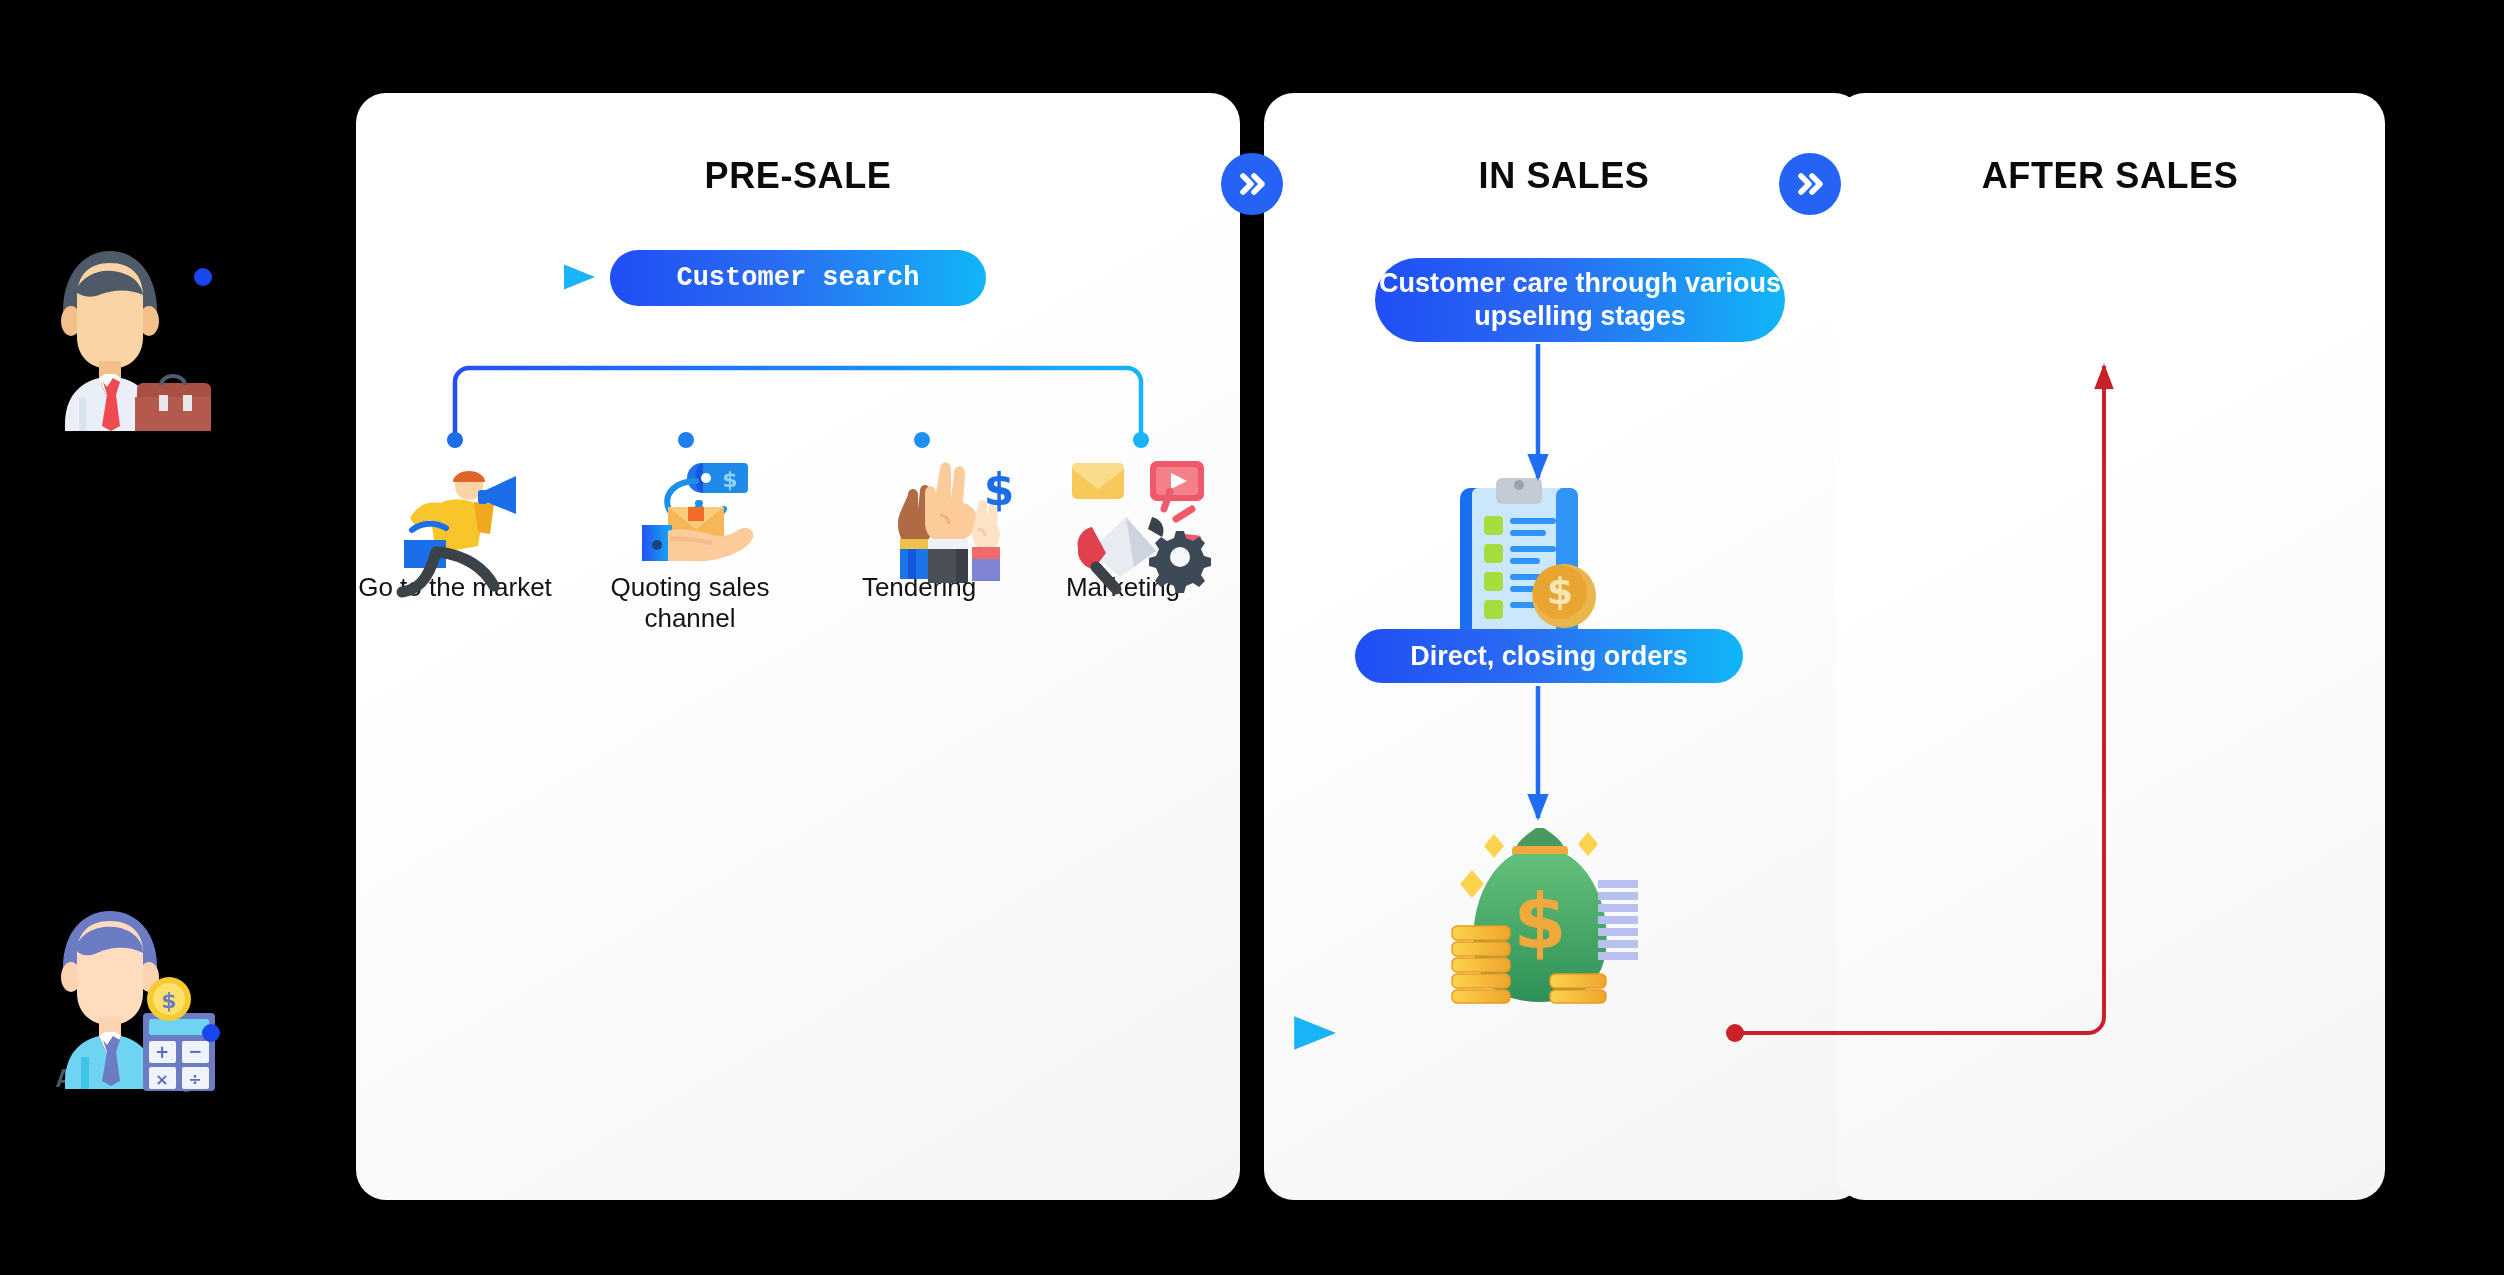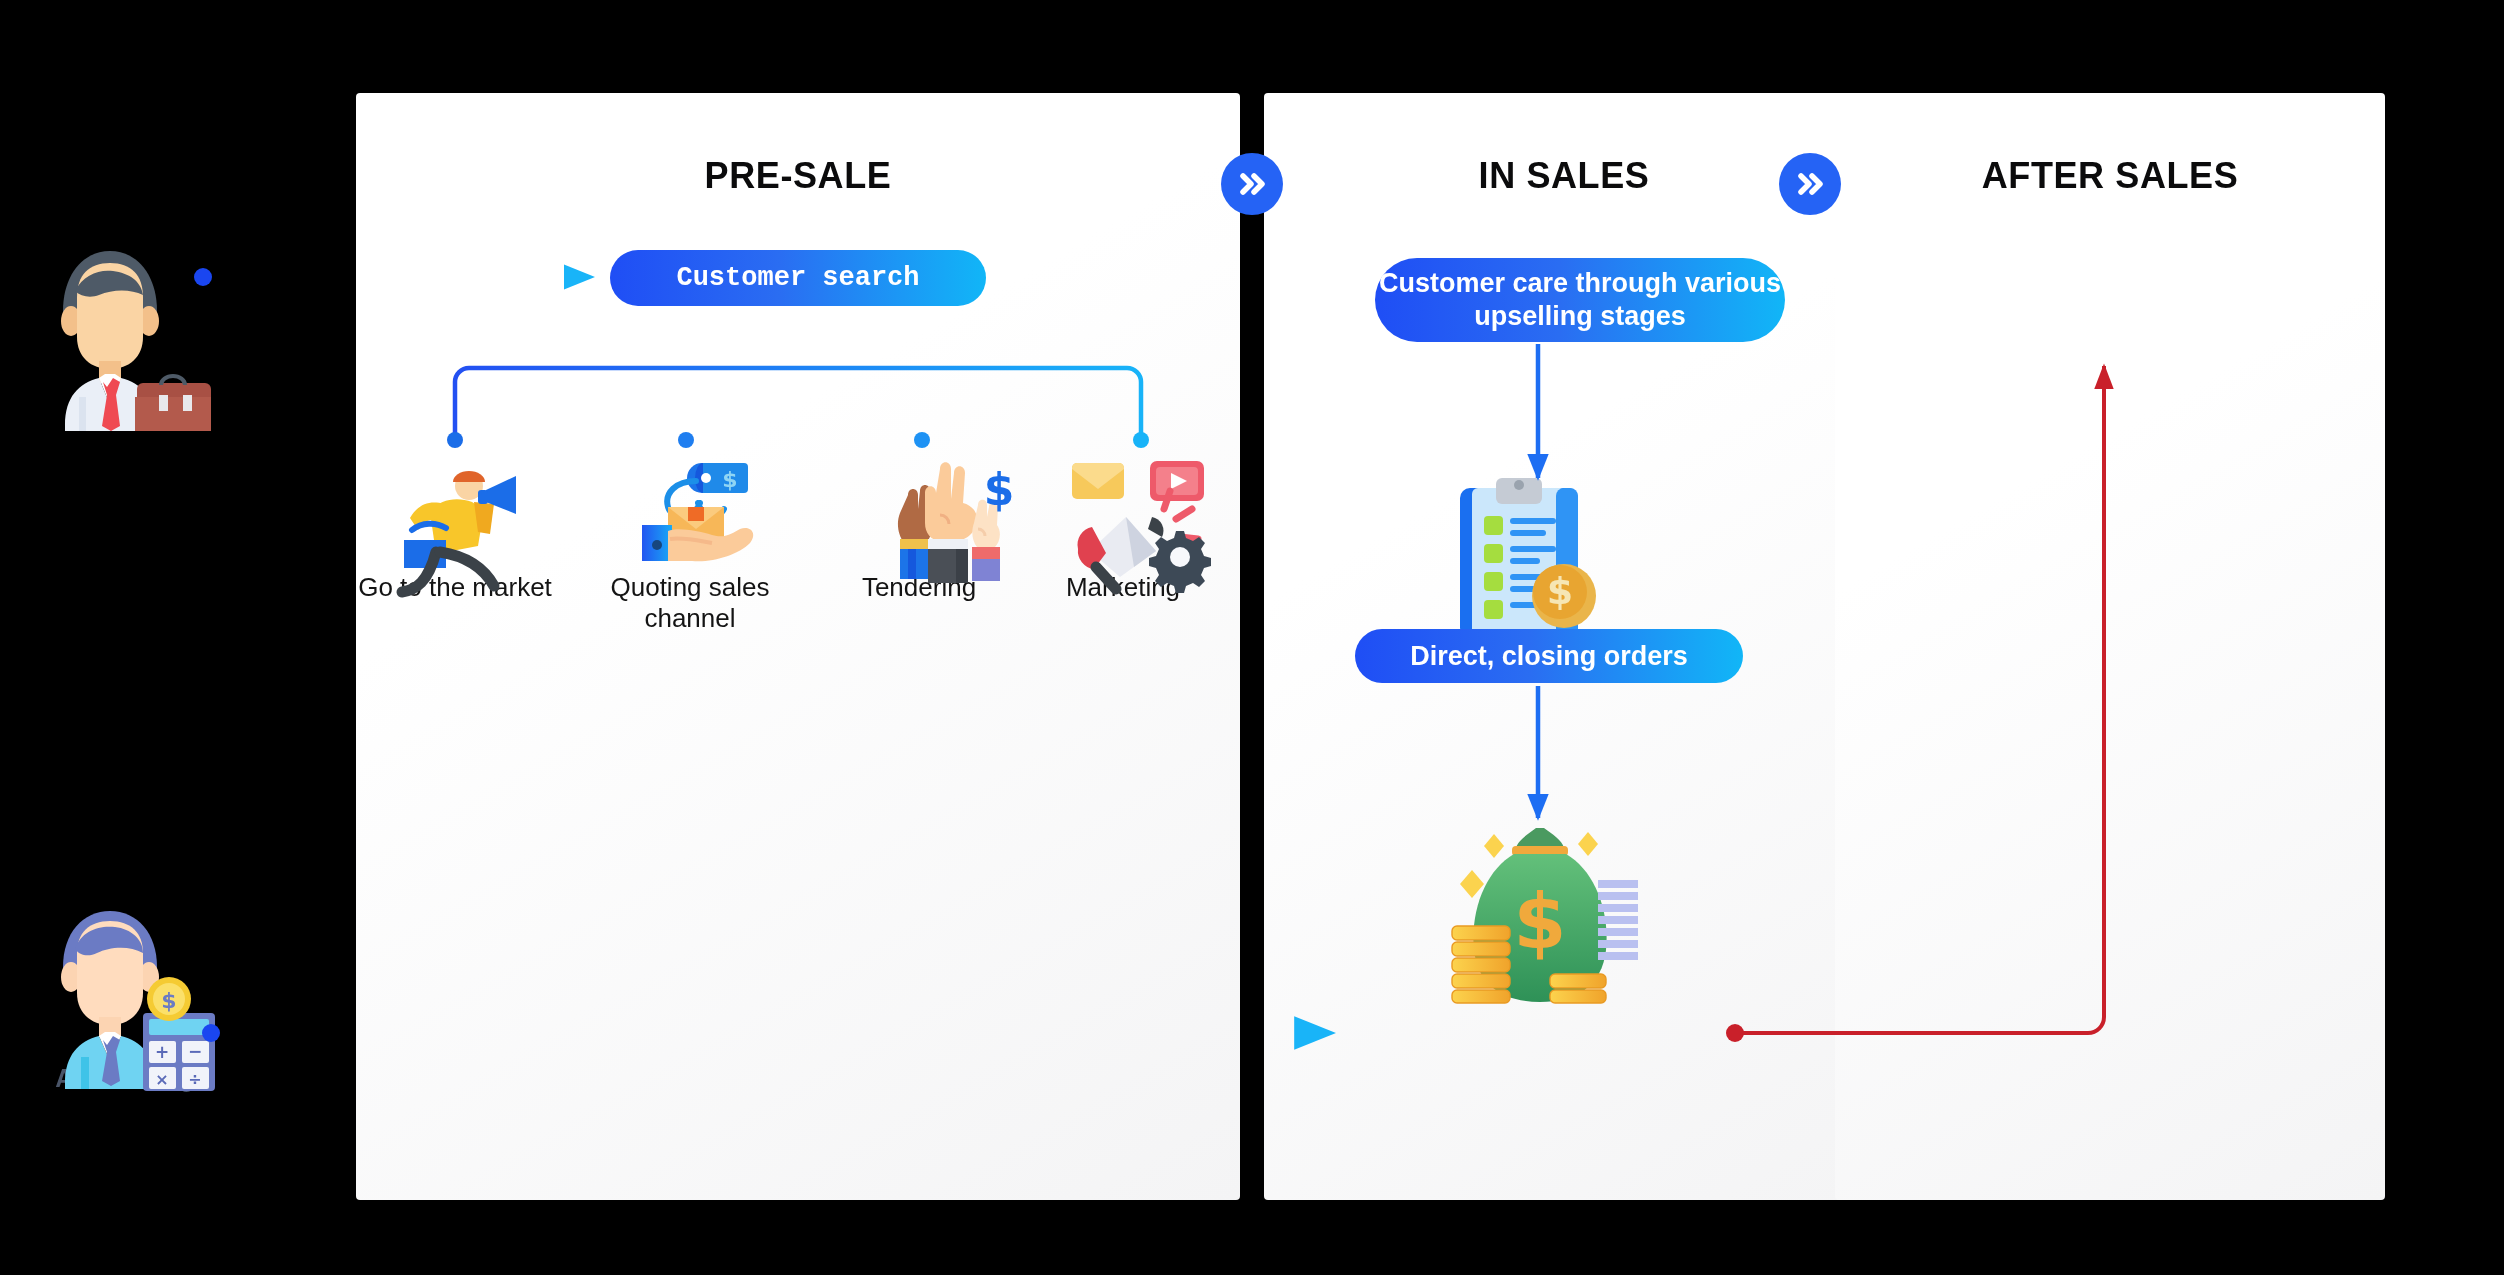--- a/index.html
+++ b/index.html
@@ -18,21 +18,21 @@
   .actor .caption {
     margin-top: 14px; font-size: 25px; font-weight: 700;
     color: #4a5568; letter-spacing: .2px;
   }
   #actor-business { left: 10px; top: 240px; }
   #actor-accounting { left: 10px; top: 900px; }
 
   
   .card {
     position: absolute; top: 93px; height: 1107px;
-    border-radius: 4px;
+    border-radius: 30px;
     background: linear-gradient(150deg,#ffffff 0%,#ffffff 35%,#f4f4f5 100%);
   }
   #card-presale   { left: 356px;  width: 884px; }
   #card-insales   { left: 1264px; width: 600px; }
   #card-aftersales{ left: 1835px; width: 550px; padding-left: 13px; }
 
   .col-title {
     position: absolute; top: 62px; left: 0; width: 100%;
     text-align: center; font-size: 36px; font-weight: 800;
     letter-spacing: .6px; color: #0b0b0c;

